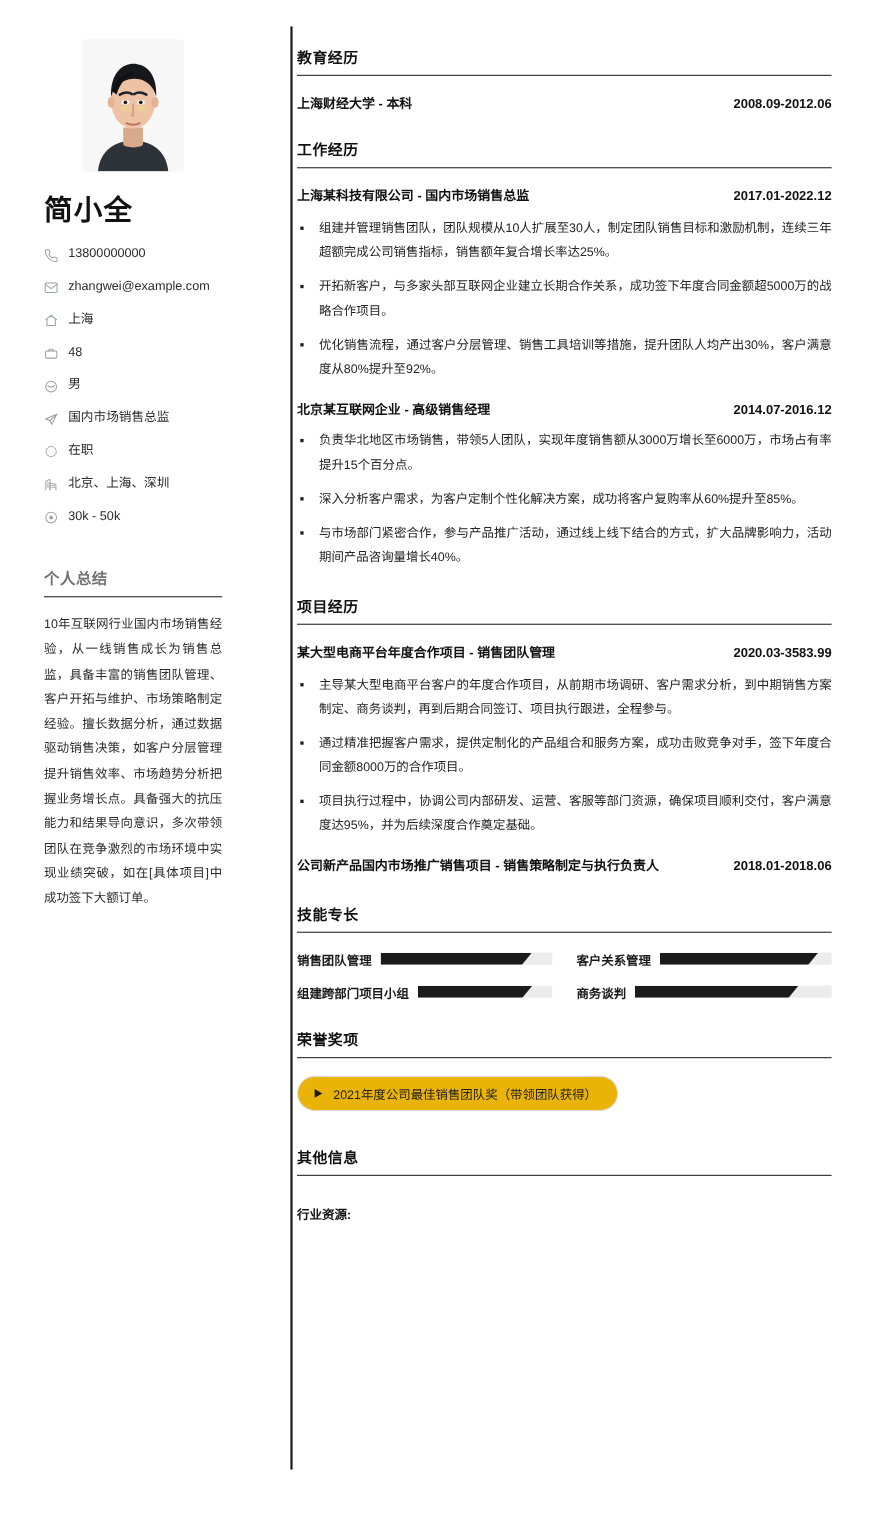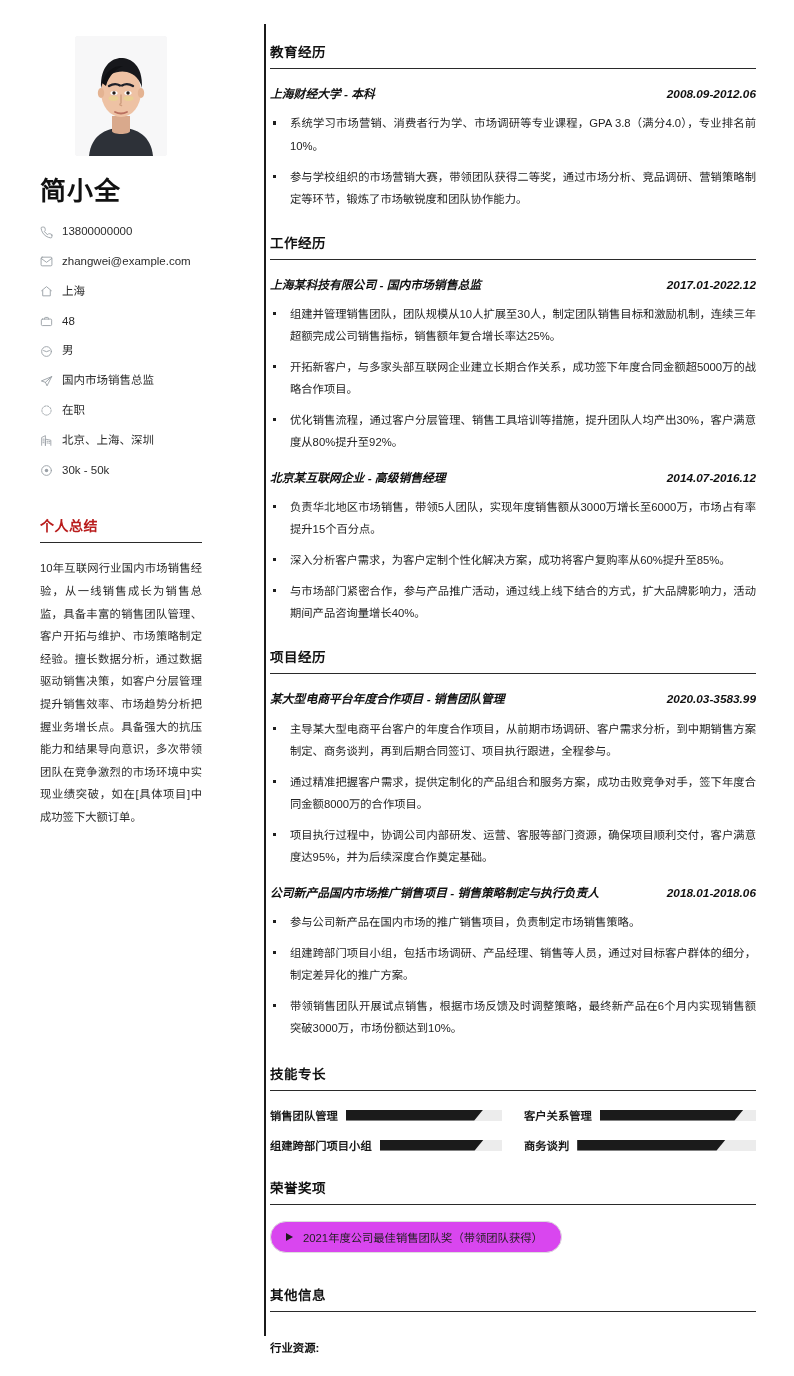--- a/index.html
+++ b/index.html
@@ -77,21 +77,21 @@
     align-items: center;
     justify-content: center;
   }
   .contact-icon svg { width: 13px; height: 13px; display: block; }
   .contact-text { white-space: nowrap; }
 
   .side-section-title {
     margin-top: 38px;
     font-size: 14px;
     font-weight: 700;
-    color: #b91c1c;
+    color: #737373;
     padding-bottom: 7px;
     border-bottom: 1.6px solid #2a2a2a;
     letter-spacing: 0.5px;
   }
   .summary-text {
     margin-top: 14px;
     font-size: 11.3px;
     line-height: 2.0;
     color: #2b2b2b;
     text-align: justify;
@@ -122,21 +122,20 @@
     padding-bottom: 7px;
     border-bottom: 1.6px solid #2a2a2a;
     letter-spacing: 0.5px;
   }
   .entry { margin-top: 16px; }
   .entry-head {
     display: flex;
     align-items: flex-end;
     justify-content: space-between;
     gap: 10px;
-    font-style: italic;
   }
   .entry-title {
     font-size: 11.8px;
     font-weight: 700;
     color: #111;
     line-height: 1.55;
     flex: 1 1 auto;
   }
   .entry-date {
     font-size: 11.8px;
@@ -211,21 +210,21 @@
   .award-pill {
     display: inline-flex;
     align-items: center;
     gap: 10px;
     border: 1px solid #dddddd;
     border-radius: 18px;
     padding: 7px 18px 7px 15px;
     font-size: 11.3px;
     color: #1f1f1f;
     margin-bottom: 11px;
-    background: #d946ef;
+    background: #eab308;
   }
   .award-row { display: block; }
   .tri-icon {
     width: 0; height: 0;
     border-left: 7px solid #1b1b1b;
     border-top: 4.5px solid transparent;
     border-bottom: 4.5px solid transparent;
     flex: 0 0 auto;
   }
 
@@ -382,24 +381,20 @@
 
   <main class="main">
 
     <section class="section">
       <h2 class="section-title">教育经历</h2>
       <div class="entry">
         <div class="entry-head">
           <div class="entry-title">上海财经大学 - 本科</div>
           <div class="entry-date">2008.09-2012.06</div>
         </div>
-        <ul class="bullets">
-          <li>系统学习市场营销、消费者行为学、市场调研等专业课程，GPA 3.8（满分4.0），专业排名前10%。</li>
-          <li>参与学校组织的市场营销大赛，带领团队获得二等奖，通过市场分析、竞品调研、营销策略制定等环节，锻炼了市场敏锐度和团队协作能力。</li>
-        </ul>
       </div>
     </section>
 
     <section class="section" style="margin-top:22px;">
       <h2 class="section-title">工作经历</h2>
 
       <div class="entry">
         <div class="entry-head">
           <div class="entry-title">上海某科技有限公司 - 国内市场销售总监</div>
           <div class="entry-date">2017.01-2022.12</div>
@@ -437,25 +432,20 @@
           <li>通过精准把握客户需求，提供定制化的产品组合和服务方案，成功击败竞争对手，签下年度合同金额8000万的合作项目。</li>
           <li>项目执行过程中，协调公司内部研发、运营、客服等部门资源，确保项目顺利交付，客户满意度达95%，并为后续深度合作奠定基础。</li>
         </ul>
       </div>
 
       <div class="entry">
         <div class="entry-head">
           <div class="entry-title">公司新产品国内市场推广销售项目 - 销售策略制定与执行负责人</div>
           <div class="entry-date">2018.01-2018.06</div>
         </div>
-        <ul class="bullets">
-          <li>参与公司新产品在国内市场的推广销售项目，负责制定市场销售策略。</li>
-          <li>组建跨部门项目小组，包括市场调研、产品经理、销售等人员，通过对目标客户群体的细分，制定差异化的推广方案。</li>
-          <li>带领销售团队开展试点销售，根据市场反馈及时调整策略，最终新产品在6个月内实现销售额突破3000万，市场份额达到10%。</li>
-        </ul>
       </div>
     </section>
 
     <section class="section" style="margin-top:24px;">
       <h2 class="section-title">技能专长</h2>
       <div class="skills-grid">
         <div class="skill">
           <span class="skill-label">销售团队管理</span>
           <span class="skill-track">
             <span class="skill-fill" style="width: 88%;"></span>

